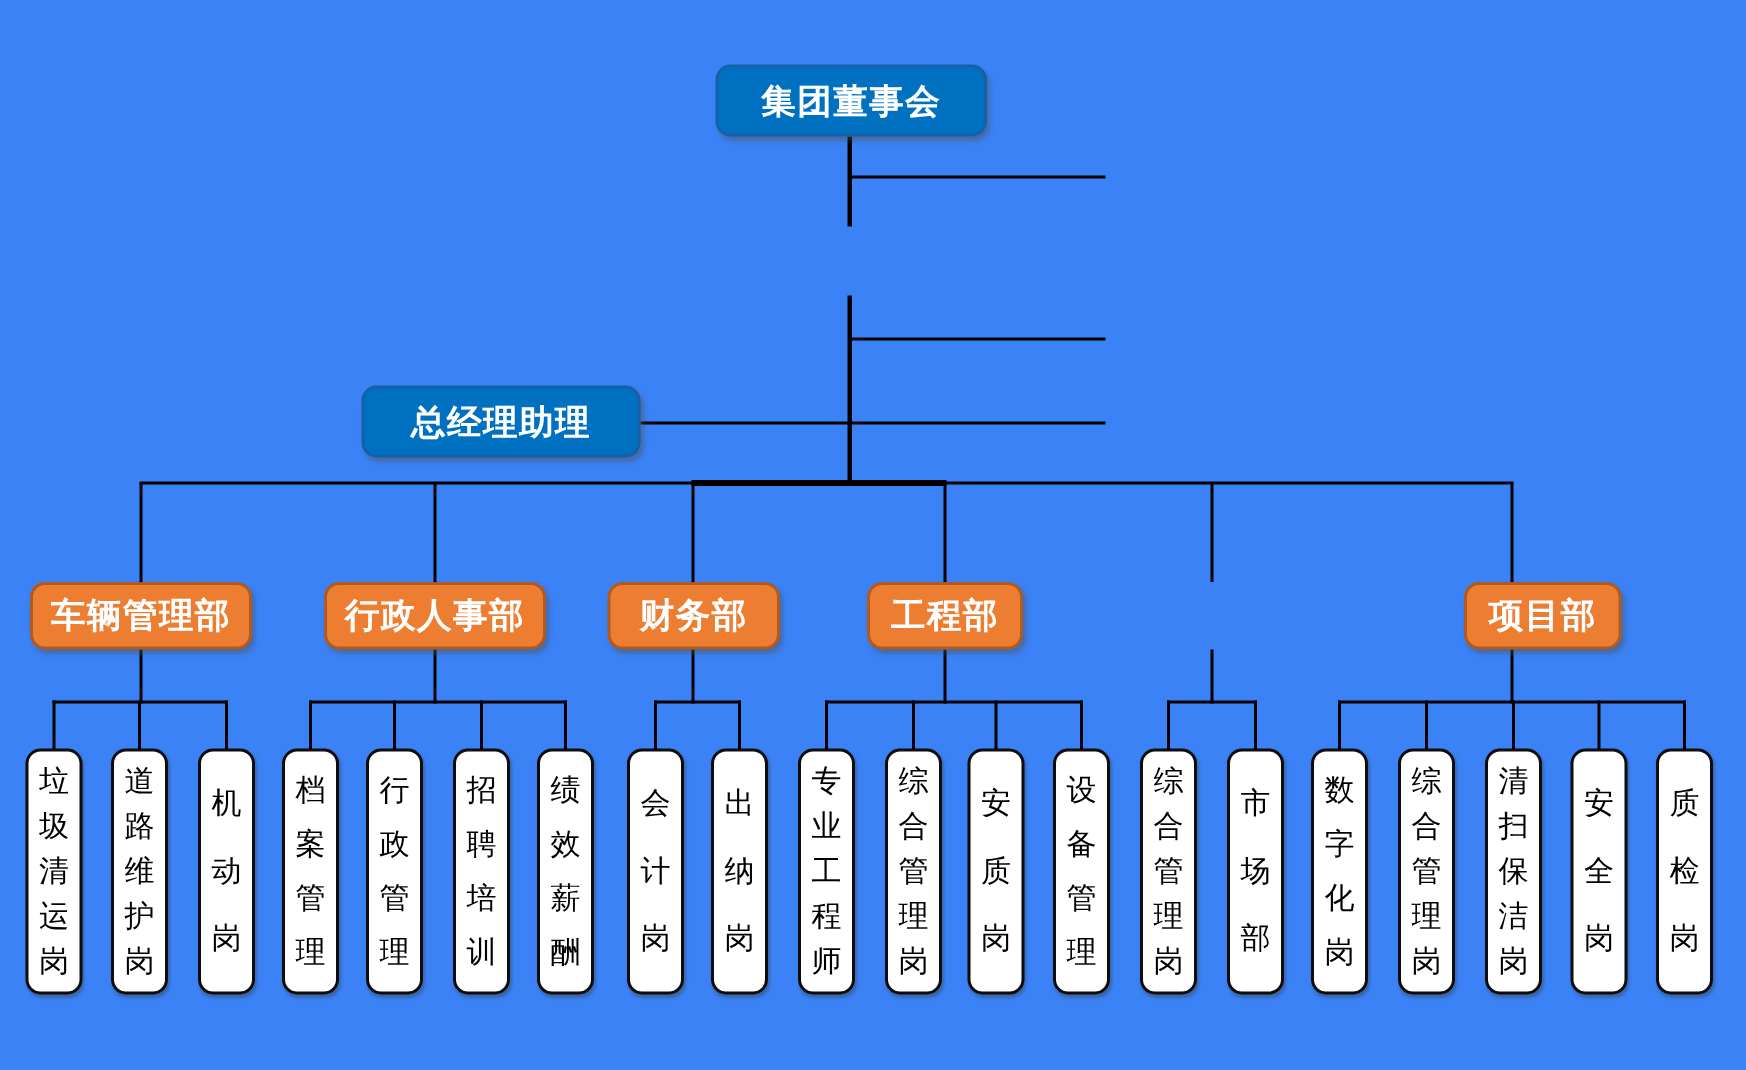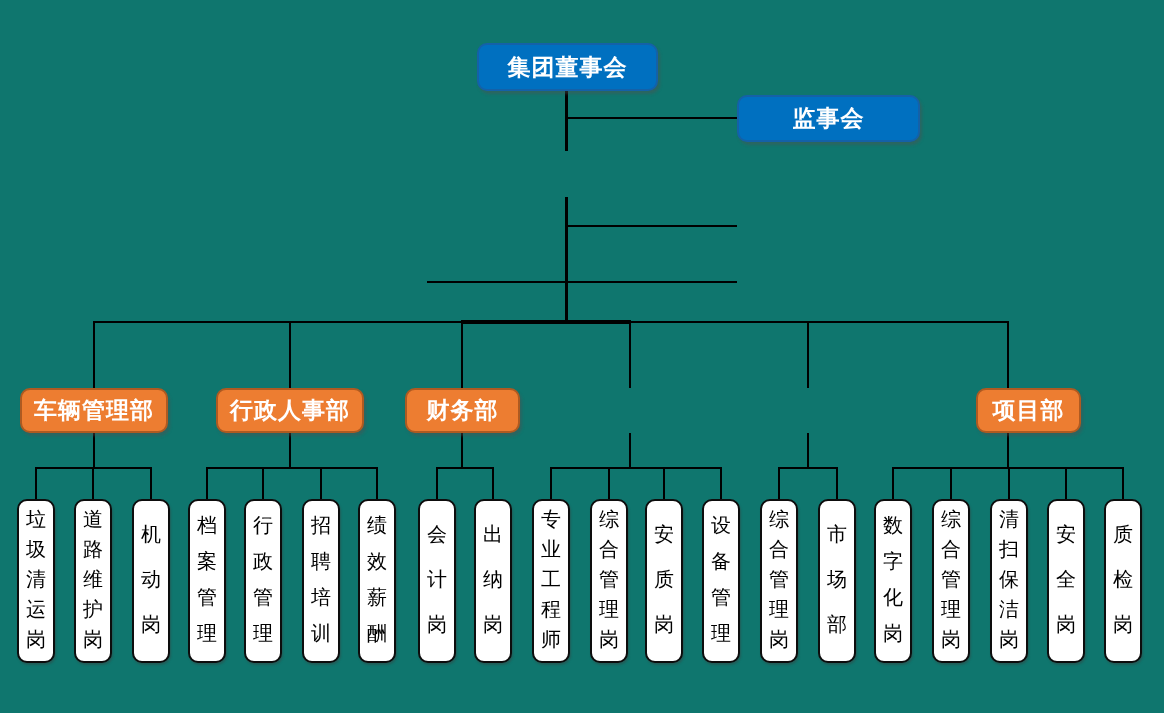--- a/index.html
+++ b/index.html
@@ -1,21 +1,21 @@
 <!DOCTYPE html>
 <html><head>
 <meta charset="utf-8">
 <style>
   html, body { margin: 0; padding: 0; background: #ffffff; }
   #canvas {
     position: relative;
     width: 1164px;
     height: 713px;
-    background: #0f766e;
-    font-family: Liberation Mono, monospace;
+    background: #3b82f6;
+    font-family: Liberation Serif, serif;
     overflow: hidden;
   }
   .box {
     position: absolute;
     box-sizing: border-box;
     display: flex;
     align-items: center;
     justify-content: center;
     text-align: center;
   }
@@ -111,32 +111,35 @@
   <div class="vline" style="left:836px;top:467px;width:2px;height:33px"></div>
   <div class="vline" style="left:892px;top:467px;width:2px;height:33px"></div>
   <div class="vline" style="left:950px;top:467px;width:2px;height:33px"></div>
   <div class="vline" style="left:1008px;top:467px;width:2px;height:33px"></div>
   <div class="vline" style="left:1065px;top:467px;width:2px;height:33px"></div>
   <div class="vline" style="left:1122px;top:467px;width:2px;height:33px"></div>
 
   <div class="box blue" style="left:477px;top:43px;width:181px;height:48px">
     <span>集团董事会</span>
   </div>
-  <div class="box blue" style="left:737px;top:95px;width:183px;height:47px">
-    <span>监事会</span>
+  <div class="box blue" style="left:241px;top:257px;width:186px;height:48px">
+    <span>总经理助理</span>
   </div>
 
   <div class="box orange" style="left:20px;top:388px;width:148px;height:45px">
     <span>车辆管理部</span>
   </div>
   <div class="box orange" style="left:216px;top:388px;width:148px;height:45px">
     <span>行政人事部</span>
   </div>
   <div class="box orange" style="left:405px;top:388px;width:115px;height:45px">
     <span>财务部</span>
+  </div>
+  <div class="box orange" style="left:578px;top:388px;width:104px;height:45px">
+    <span>工程部</span>
   </div>
   <div class="box orange" style="left:976px;top:388px;width:105px;height:45px">
     <span>项目部</span>
   </div>
 
   <div class="box child" style="left:17px;top:499px;width:38px;height:164px">
     <span class="vlabel">
         <span>垃</span>
         <span>圾</span>
         <span>清</span>

